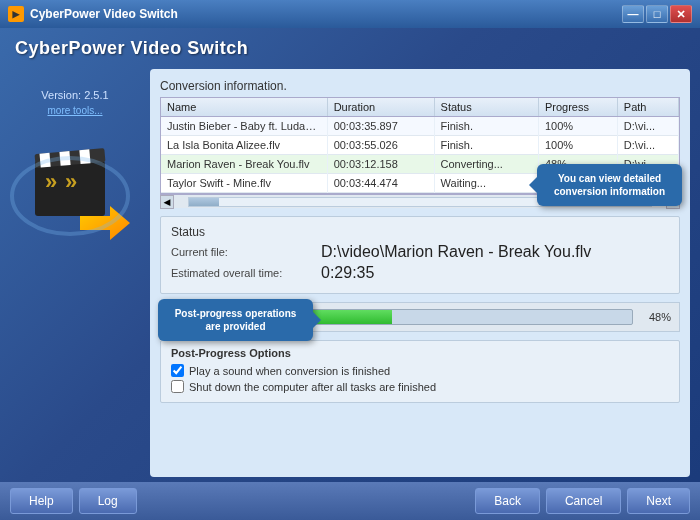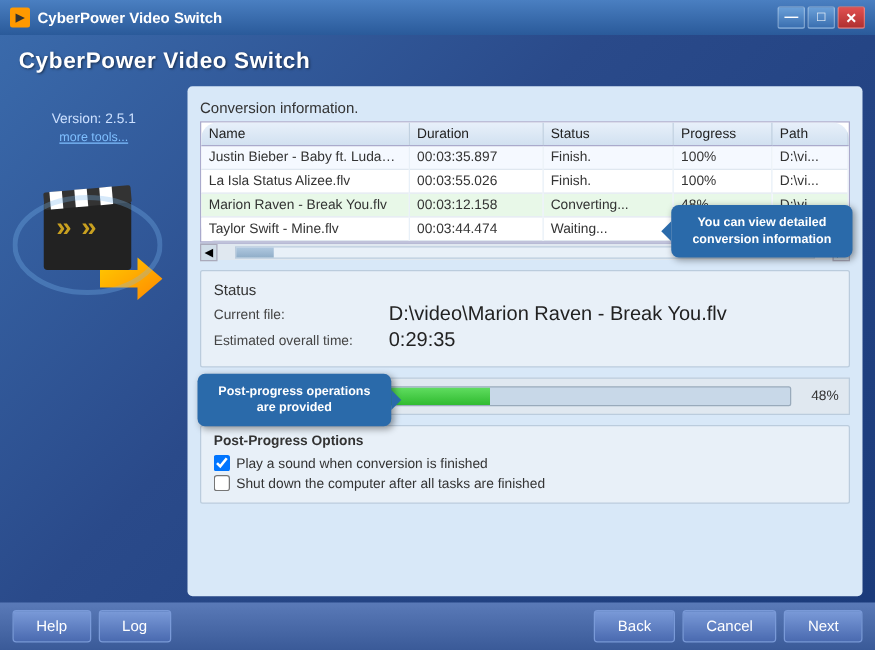--- a/index.html
+++ b/index.html
@@ -176,21 +176,20 @@
 
     
     .table-scroll-area {
       display: flex;
       border: 1px solid #aac;
       background: white;
     }
     .table-scroll-inner {
       flex: 1;
       overflow: hidden;
-      border-radius: 13px;
     }
     .h-scrollbar {
       height: 14px;
       background: #e0e8f0;
       border-top: 1px solid #aac;
       display: flex;
       align-items: center;
     }
     .h-scrollbar-track {
       flex: 1;
@@ -210,21 +209,21 @@
 
     
     .status-section {
       background: #e8f0f8;
       border: 1px solid #bcd;
       padding: 8px 10px;
       border-radius: 2px;
     }
     .status-row {
       display: flex;
-      gap: 10px;
+      gap: 20px;
       align-items: center;
       margin-bottom: 3px;
     }
     .status-label {
       color: #444;
       width: 130px;
       font-size: 11px;
     }
     .status-value {
       color: #222;
@@ -429,21 +428,21 @@
               </thead>
               <tbody id="table-body">
               <tr>
                     <td>Justin Bieber - Baby ft. Ludacris.flv</td>
                     <td>00:03:35.897</td>
                     <td>Finish.</td>
                     <td>100%</td>
                     <td>D:\vi...</td>
                   </tr>
                   <tr>
-                    <td>La Isla Status Alizee.flv</td>
+                    <td>La Isla Bonita Alizee.flv</td>
                     <td>00:03:55.026</td>
                     <td>Finish.</td>
                     <td>100%</td>
                     <td>D:\vi...</td>
                   </tr>
                   <tr class="converting">
                     <td>Marion Raven - Break You.flv</td>
                     <td>00:03:12.158</td>
                     <td>Converting...</td>
                     <td>48%</td>

